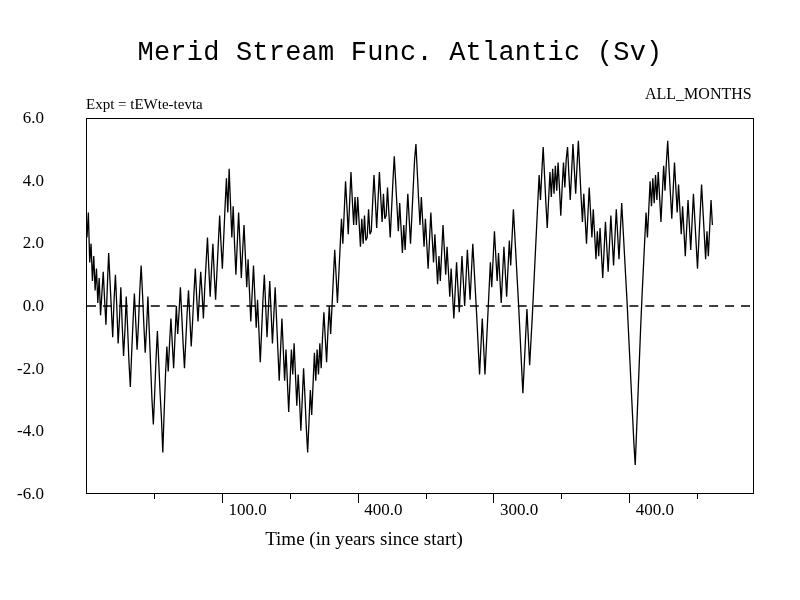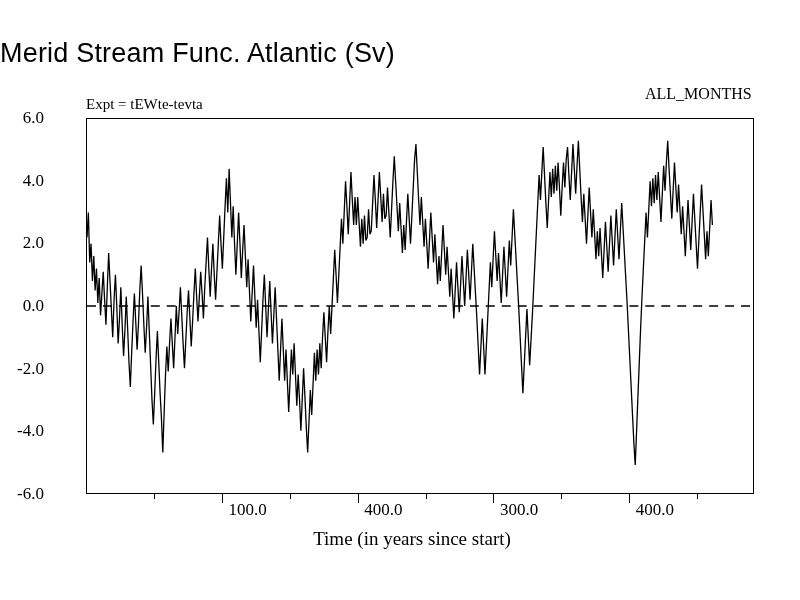--- a/index.html
+++ b/index.html
@@ -18,22 +18,23 @@
     position: relative;
     width: 800px;
     height: 600px;
     background: #ffffff;
   }
   #chart-title {
     position: absolute;
     left: 0;
     top: 38px;
     width: 800px;
+    text-align: center;
     font-size: 27px;
-    font-family: Liberation Sans, sans-serif;
+    font-family: Liberation Mono, monospace;
     letter-spacing: 0.2px;
   }
   #subheader-left {
     position: absolute;
     left: 86px;
     top: 96px;
     font-size: 15px;
   }
   #subheader-center {
     position: absolute;
@@ -143,21 +144,20 @@
     width: 0;
     border-left: 1.2px solid #000000;
   }
   #xaxis-title {
     position: absolute;
     left: 0;
     top: 528px;
     width: 728px;
     text-align: center;
     font-size: 19px;
-    padding-left: 48px;
   }
 </style>
 </head>
 <body>
 
 <div id="page">
 
   <div id="chart-title">Merid Stream Func. Atlantic (Sv)</div>
   <div id="subheader-left">Expt = tEWte-tevta</div>
   <div id="subheader-right">ALL_MONTHS</div>

